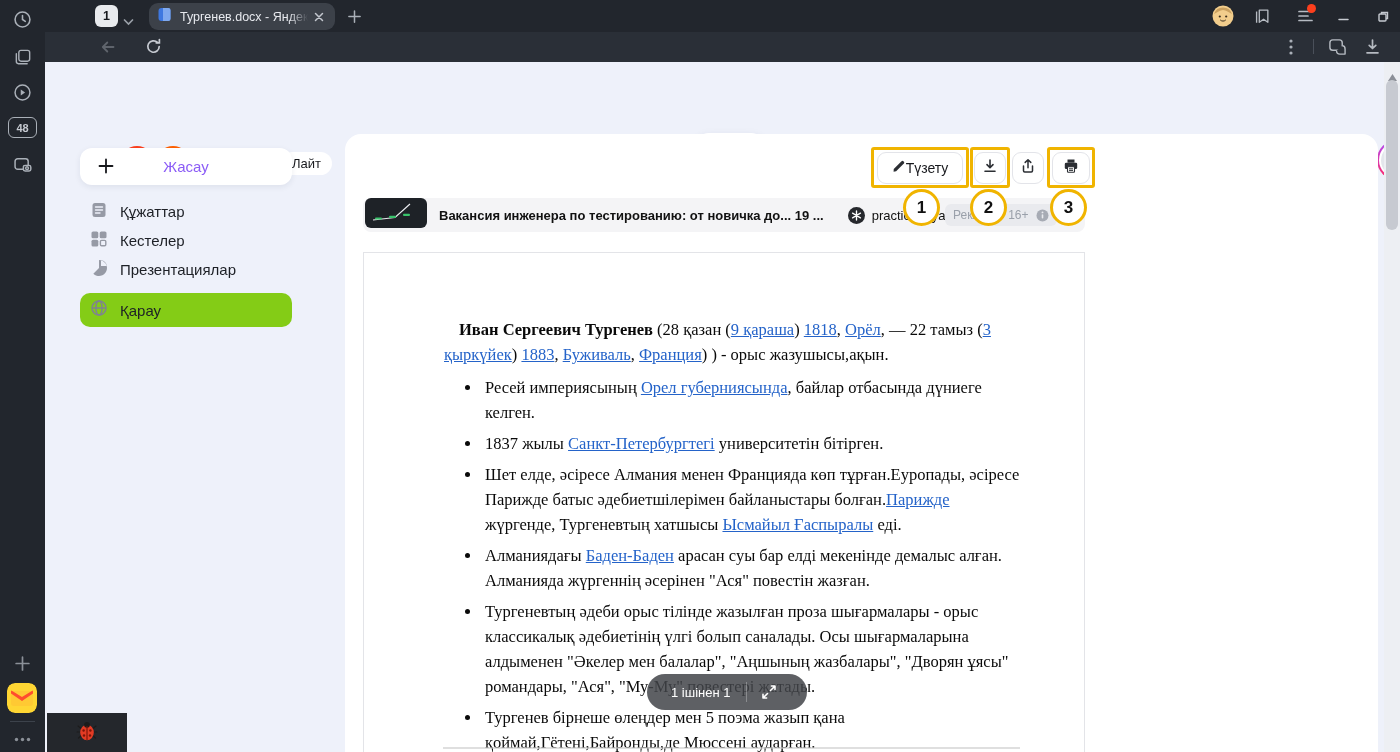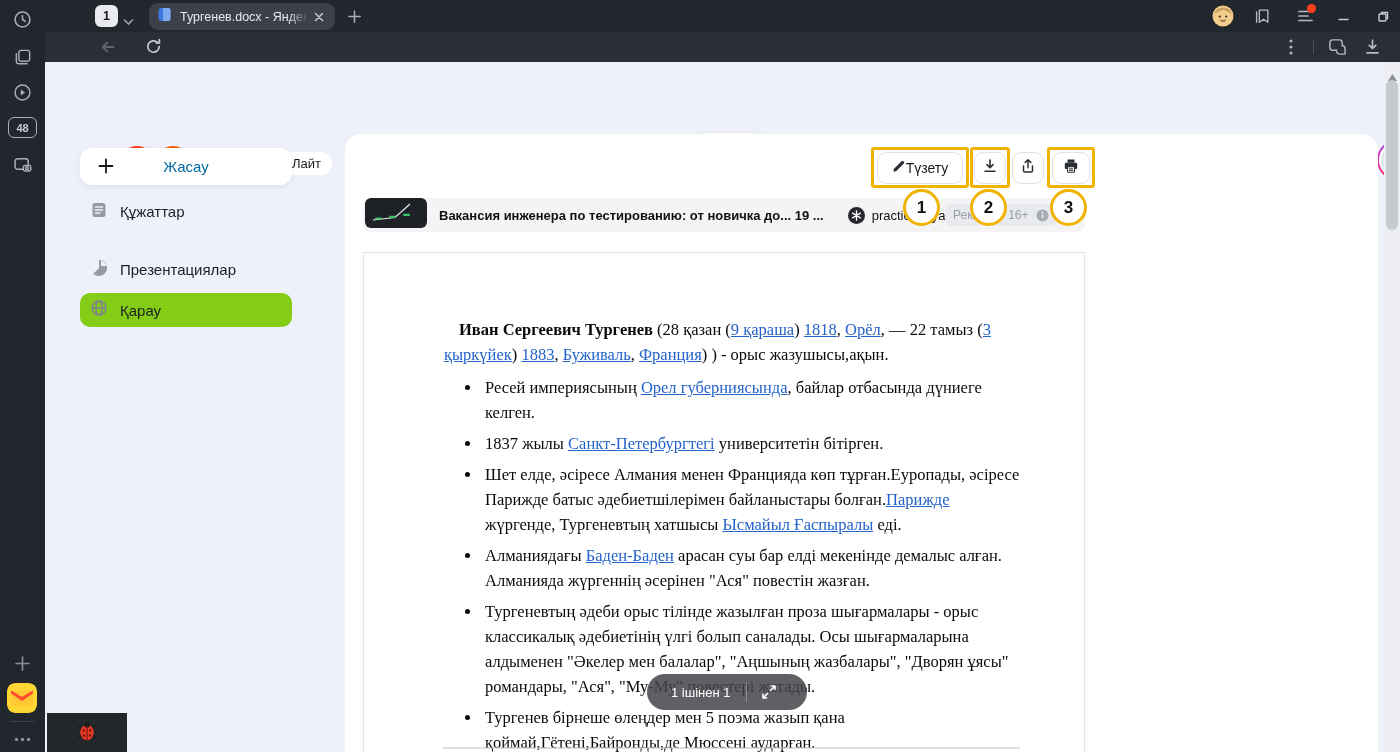--- a/index.html
+++ b/index.html
@@ -46,21 +46,21 @@
   .gear{left:1288px;top:85px;cursor:pointer;}
   .avatar-ring{left:1332px;top:78px;width:40px;height:40px;border-radius:50%;padding:2px;cursor:pointer;
                background:conic-gradient(from 210deg,#ff2a68,#b24bf3,#2f7cf6,#ff2a68);}
   .avatar-inner{width:36px;height:36px;border-radius:50%;background:#fff;padding:1.5px;}
   .notif-badge{left:1353px;top:73px;height:17px;padding:0 6px;background:#fc3f1d;border-radius:9px;
                color:#fff;font-size:10.5px;font-weight:bold;display:flex;align-items:center;z-index:5;}
 
   
   .create-btn{left:80px;top:148px;width:212px;height:37px;background:#fff;border-radius:12px;
               box-shadow:0 2px 6px rgba(27,35,64,.08);display:flex;align-items:center;cursor:pointer;}
-  .create-label{position:absolute;left:0;right:0;text-align:center;font-size:15px;color:#0369a1;}
+  .create-label{position:absolute;left:0;right:0;text-align:center;font-size:15px;color:#8b5cf6;}
   .side-item{left:80px;width:212px;height:29px;display:flex;align-items:center;padding-left:10px;cursor:pointer;border-radius:10px;}
   .side-item .lbl{font-size:15px;color:#1d2026;margin-left:12px;}
   .side-active{background:#84cc16;height:34px;}
 
   
   .card{left:345px;top:134px;width:1033px;height:618px;background:#fff;border-radius:16px 16px 0 0;}
   .doc-title{left:363px;top:147px;font-size:29px;font-weight:bold;color:#0c0d0f;letter-spacing:-.3px;}
   .btn{background:#fff;border:1px solid #e3e4e9;border-radius:9px;display:flex;align-items:center;
        justify-content:center;cursor:pointer;gap:0;}
   .btn-label{font-size:14px;color:#17181c;}
@@ -376,20 +376,31 @@
   <div class="abs side-item" style="top:197px">
     <span>
       <svg width="18" height="18" viewBox="0 0 18 18">
           <rect x="2.5" y="2" width="13" height="14" rx="2.5" fill="#969aa5"></rect>
           <g stroke="#eef1fa" stroke-width="1.4" stroke-linecap="round">
             <path d="M5.5 6h7M5.5 9h7M5.5 12h4.5"></path>
           </g>
         </svg>
     </span>
     <span class="lbl">Құжаттар</span>
+  </div>
+  <div class="abs side-item" style="top:226px">
+    <span>
+      <svg width="18" height="18" viewBox="0 0 18 18" fill="#969aa5">
+          <rect x="1.5" y="1.5" width="6.8" height="6.8" rx="1.6"></rect>
+          <rect x="9.7" y="1.5" width="6.8" height="6.8" rx="1.6"></rect>
+          <rect x="1.5" y="9.7" width="6.8" height="6.8" rx="1.6"></rect>
+          <rect x="10.4" y="10.4" width="5.4" height="5.4" rx="1.2" fill="none" stroke="#969aa5" stroke-width="1.4"></rect>
+        </svg>
+    </span>
+    <span class="lbl">Кестелер</span>
   </div>
   <div class="abs side-item" style="top:255px">
     <span>
       <svg width="18" height="18" viewBox="0 0 18 18">
           <path d="M9 9V1a8 8 0 1 1-5.66 13.66z M11 7h6a8 8 0 0 0-6-6z" fill="#969aa5"></path>
         </svg>
     </span>
     <span class="lbl">Презентациялар</span>
   </div>
   <div class="abs side-item side-active" style="top:293px">

